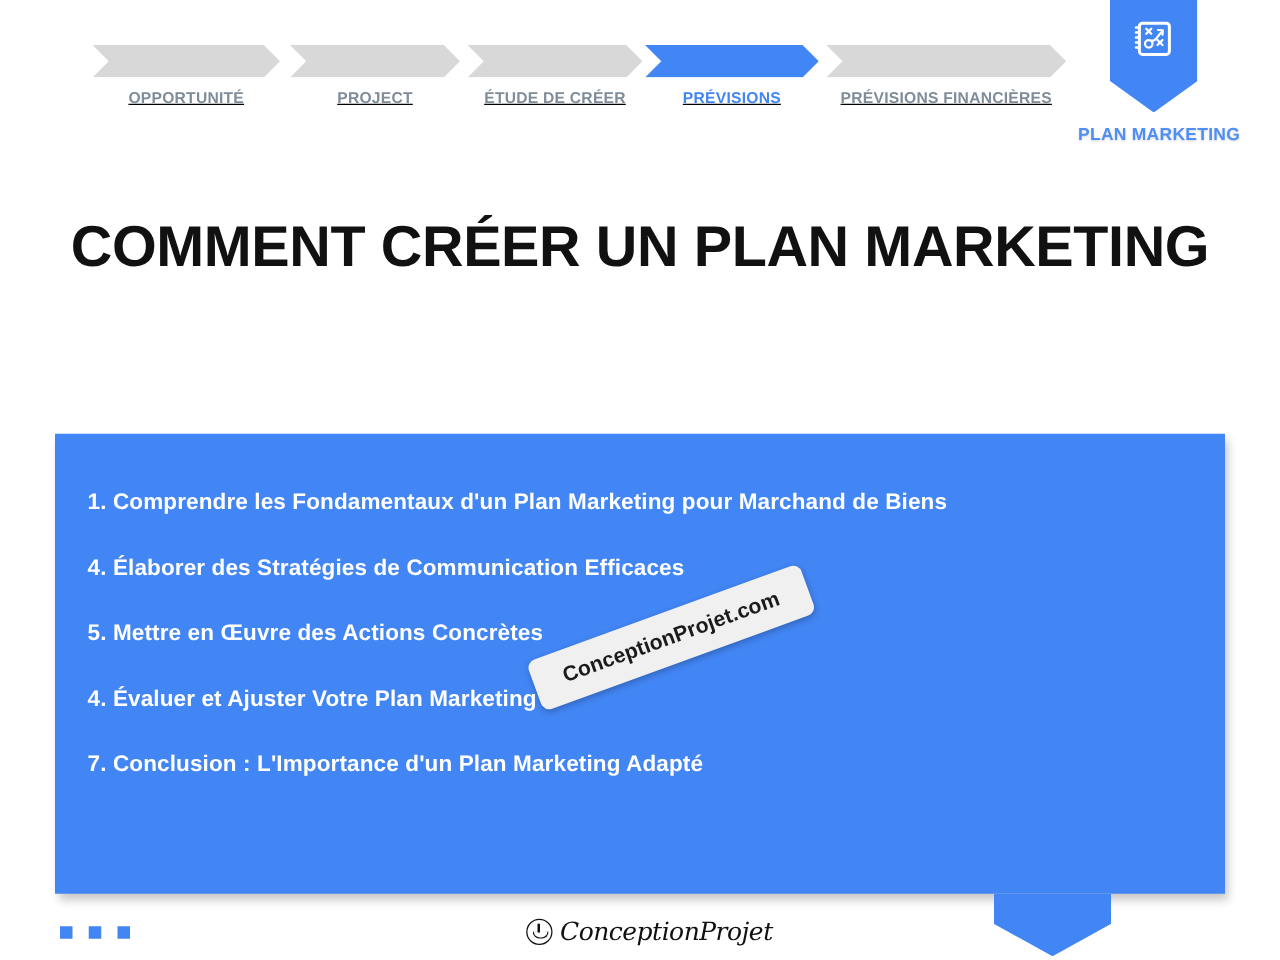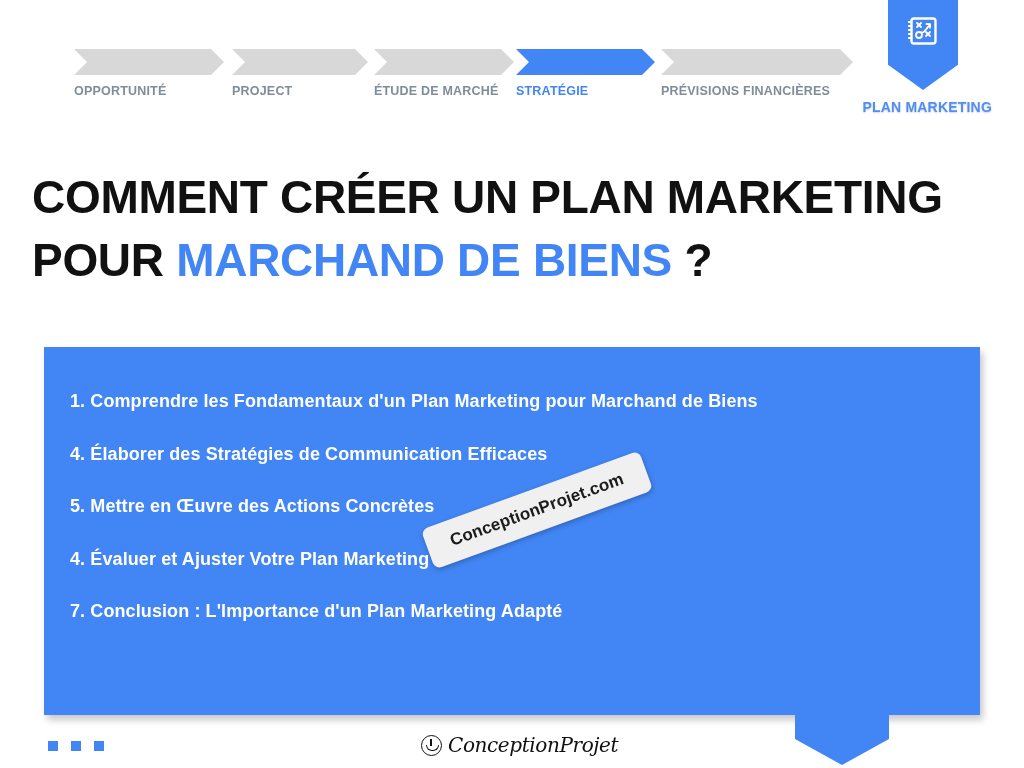--- a/index.html
+++ b/index.html
@@ -25,21 +25,23 @@
   
   .stepper {
     position: absolute;
     left: 0;
     top: 32px;
     width: 1024px;
     height: 70px;
   }
   .step {
     position: absolute;
-    top: 17px;
+    top: 4px;
+    text-align: center;
+    text-decoration: underline;
   }
   .chev {
     position: relative;
     height: 26px;
     background: #d8d8d8;
     clip-path: polygon(0 0, calc(100% - 13px) 0, 100% 50%, calc(100% - 13px) 100%, 0 100%, 13px 50%);
   }
   .step.active .chev {
     background: #4285f4;
   }
@@ -86,21 +88,21 @@
     white-space: nowrap;
     text-shadow: 0 1px 2px rgba(0,0,0,0.18);
   }
 
   
   .heading {
     position: absolute;
     left: 32px;
     top: 166px;
     width: 960px;
-    text-align: left;
+    text-align: center;
     font-size: 46px;
     font-weight: 800;
     line-height: 1.38;
     color: #111111;
     letter-spacing: -0.3px;
   }
   .heading .hl {
     color: #4285f4;
   }
 
@@ -234,25 +236,25 @@
     <div class="step" style="left:74px; width:150px;">
       <div class="chev"></div>
       <div class="step-label">OPPORTUNITÉ</div>
     </div>
     <div class="step" style="left:232px; width:136px;">
       <div class="chev"></div>
       <div class="step-label">PROJECT</div>
     </div>
     <div class="step" style="left:374px; width:140px;">
       <div class="chev"></div>
-      <div class="step-label">ÉTUDE DE MARCHÉ</div>
+      <div class="step-label">ÉTUDE DE CRÉER</div>
     </div>
     <div class="step active" style="left:516px; width:139px;">
       <div class="chev"></div>
-      <div class="step-label">STRATÉGIE</div>
+      <div class="step-label">PRÉVISIONS</div>
     </div>
     <div class="step" style="left:661px; width:192px;">
       <div class="chev"></div>
       <div class="step-label">PRÉVISIONS FINANCIÈRES</div>
     </div>
   </div>
 
   <div class="badge">
     <div class="badge-ribbon">
       <svg width="34" height="34" viewBox="0 0 34 34" aria-hidden="true">
@@ -273,23 +275,20 @@
         <circle cx="13" cy="21" r="3" fill="none" stroke="#ffffff" stroke-width="1.8"></circle>
         <path d="M15.5 18.5 C19 19.5, 20 14, 23.5 11.5" fill="none" stroke="#ffffff" stroke-width="1.8" stroke-linecap="round"></path>
         <path d="M20.5 10 L24.2 10.2 L24 13.8" fill="none" stroke="#ffffff" stroke-width="1.8" stroke-linecap="round" stroke-linejoin="round"></path>
       </svg>
     </div>
     <div class="badge-label">PLAN MARKETING</div>
   </div>
 
   <div class="heading">
     <div>COMMENT CRÉER UN PLAN MARKETING</div>
-    <div>
-      <span>POUR </span><span class="hl">MARCHAND DE BIENS</span><span> ?</span>
-    </div>
   </div>
 
   <div class="panel">
     <ul class="panel-list">
       <li>1. Comprendre les Fondamentaux d'un Plan Marketing pour Marchand de Biens</li>
       <li>4. Élaborer des Stratégies de Communication Efficaces</li>
       <li>5. Mettre en Œuvre des Actions Concrètes</li>
       <li>4. Évaluer et Ajuster Votre Plan Marketing</li>
       <li>7. Conclusion : L'Importance d'un Plan Marketing Adapté</li>
     </ul>

